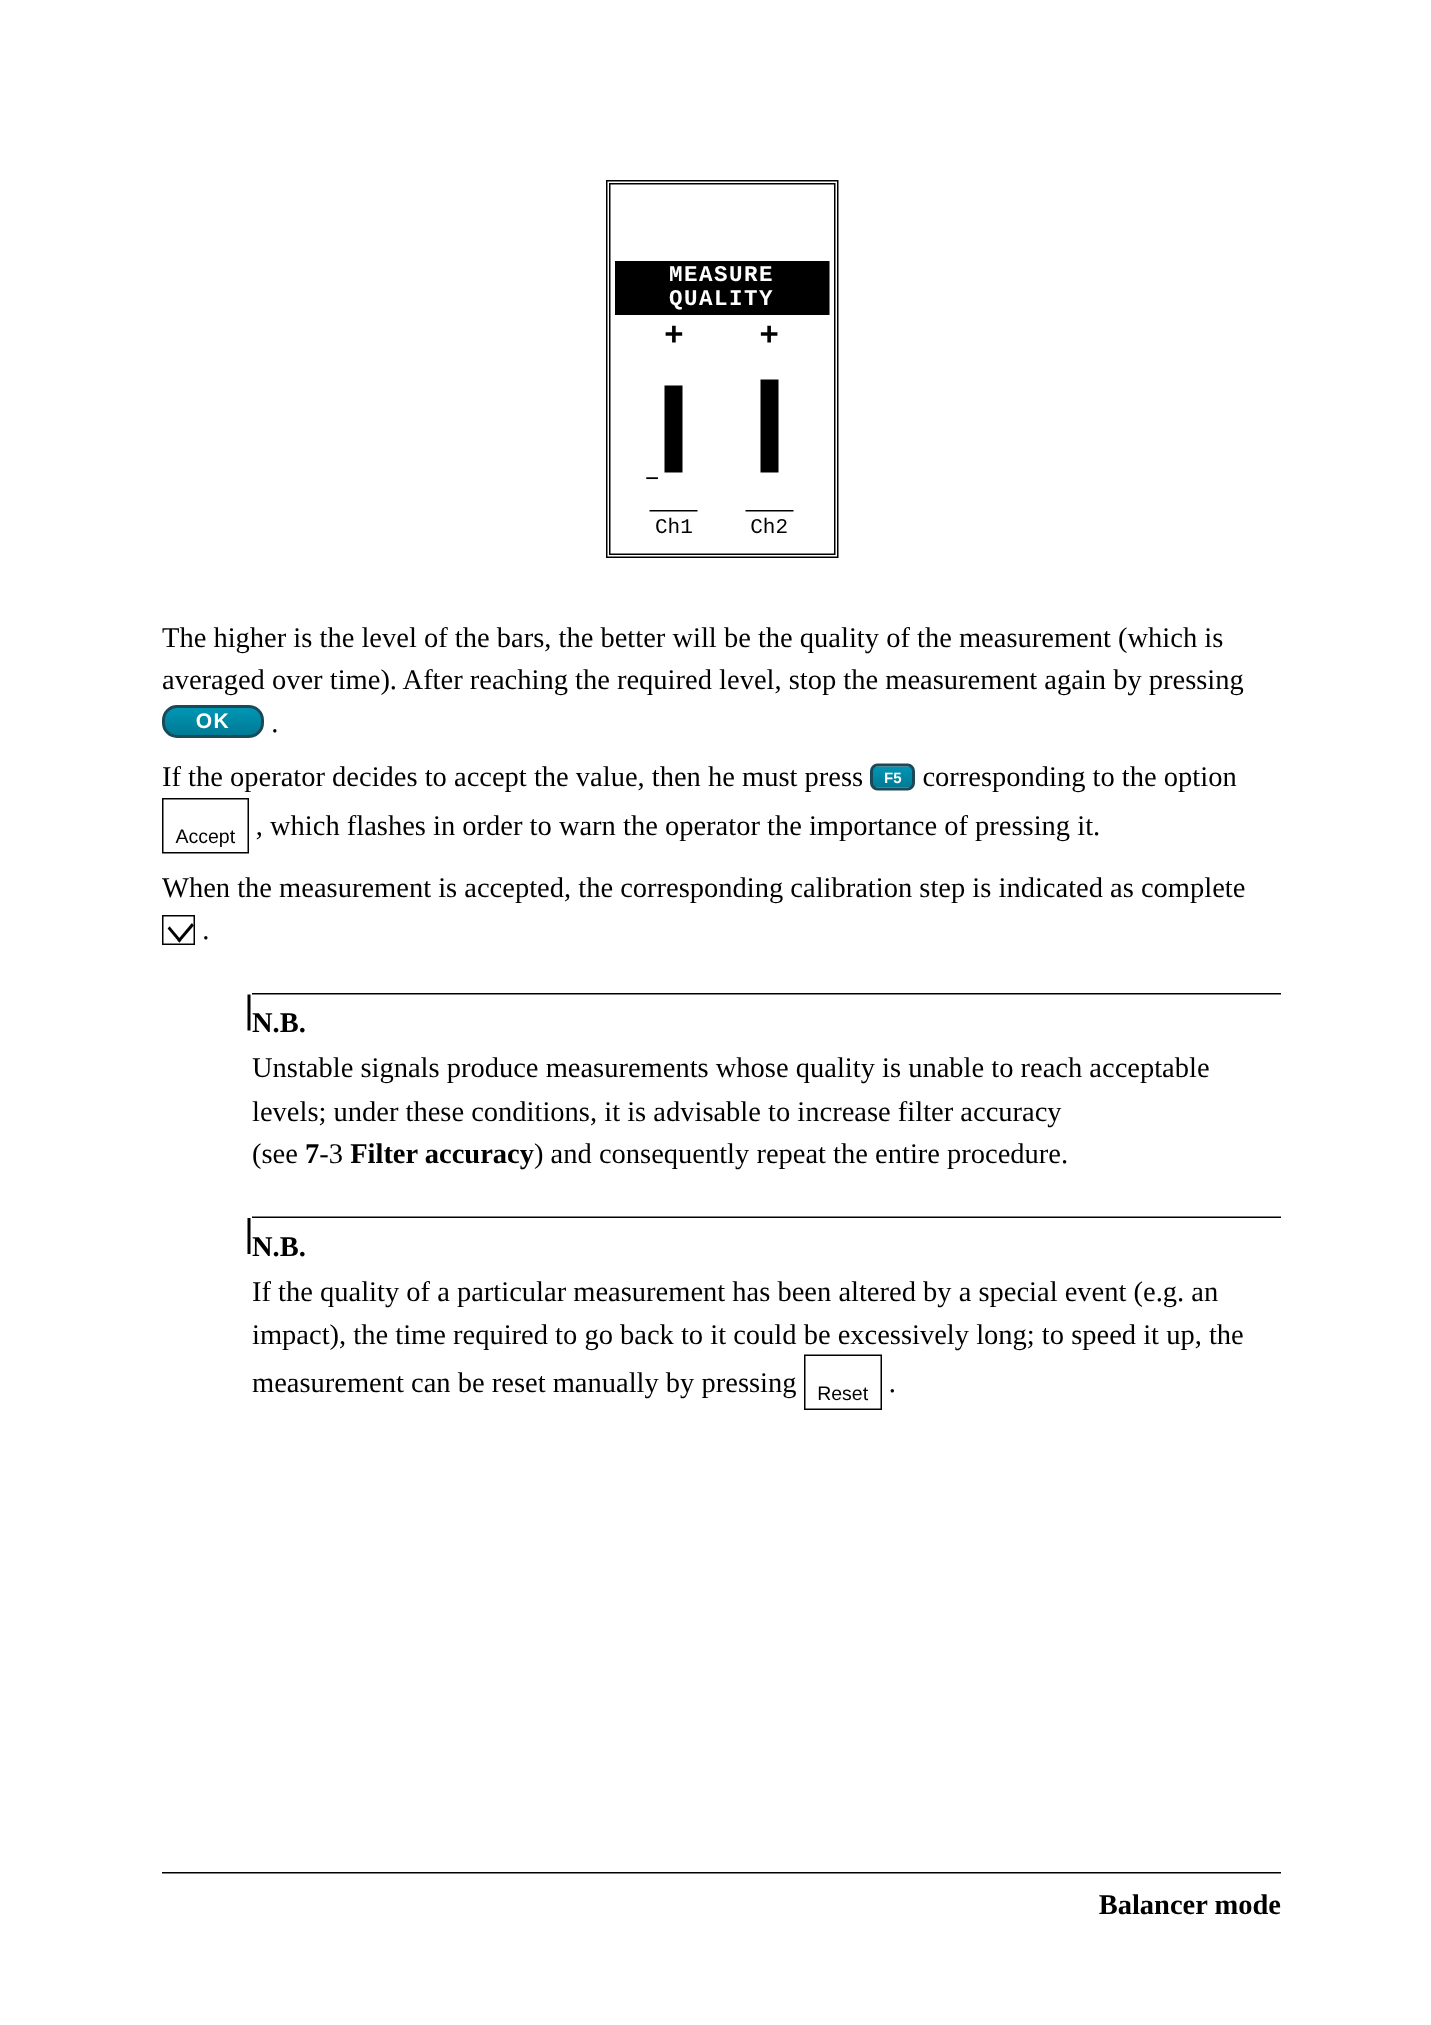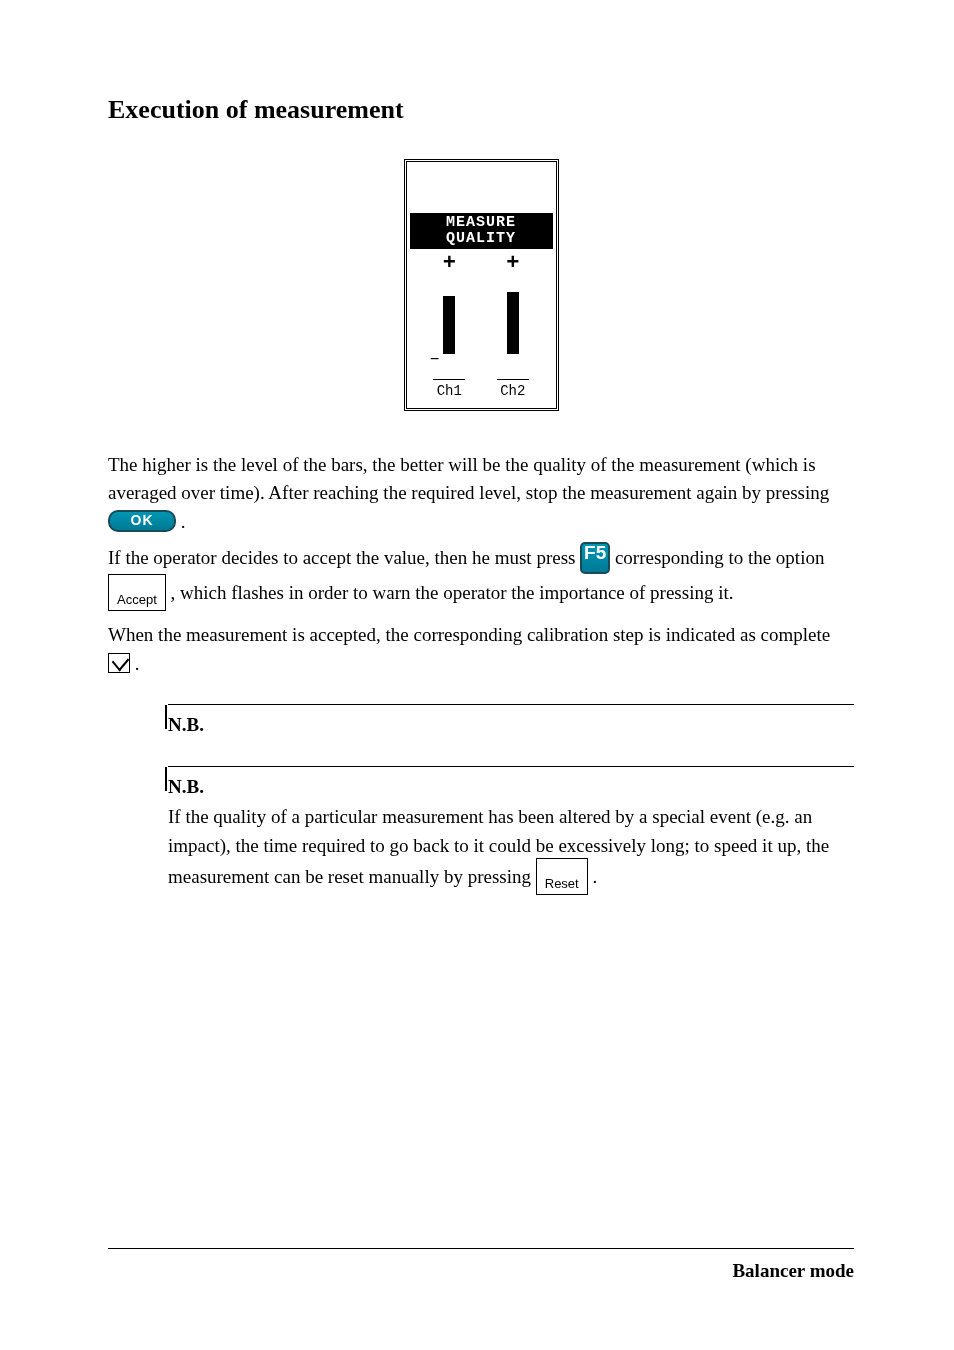--- a/index.html
+++ b/index.html
@@ -40,28 +40,28 @@
     color: #fff;
     font-family: Arial, sans-serif;
     font-weight: bold;
     font-size: 14px;
     text-align: center;
     line-height: 17px;
     letter-spacing: 1px;
   }
   .f5-btn {
     width: 30px;
-    height: 32px;
+    height: 18px;
     background: linear-gradient(#0096b4, #007a94);
     border-radius: 5px;
     border: 2px solid #1a4a5a;
     color: #fff;
     font-family: Arial, sans-serif;
     font-weight: bold;
-    font-size: 19px;
+    font-size: 10px;
     text-align: center;
     line-height: 17px;
   }
   .box-btn {
     border: 1px solid #000;
     padding: 17px 8px 2px 8px;
     font-family: Arial, sans-serif;
     font-size: 13px;
     line-height: 16px;
   }
@@ -181,21 +181,20 @@
     border-top: 1.5px solid #000;
     padding-top: 8px;
     text-align: right;
     font-weight: bold;
   }
 </style>
 </head>
 <body>
 
 <div class="page">
-  <h2>Execution of measurement</h2>
 
 
   <div class="popup-panel">
     <div class="popup-header">
       <div>MEASURE</div>
       <div>QUALITY</div>
     </div>
     <div class="popup-body">
       <div class="channel">
         <div class="plus">+</div>
@@ -231,20 +230,24 @@
   </div>
 
   <div class="para">
     <span>When the measurement is accepted, the corresponding calibration step is indicated as complete  </span>
     <span class="check-icon"></span>
     <span> .</span>
   </div>
 
   <div class="nb-block">
     <div class="nb-title">N.B.</div>
+    <div>Unstable signals produce measurements whose quality is unable to reach acceptable levels; under these conditions, it is advisable to increase filter accuracy</div>
+    <div>
+      <span>(see </span><span class="bold">7</span><span>-3 </span><span class="bold">Filter accuracy</span><span>) and consequently repeat the entire procedure.</span>
+    </div>
   </div>
 
   <div class="nb-block">
     <div class="nb-title">N.B.</div>
     <div>
       <span>If the quality of a particular measurement has been altered by a special event  (e.g. an impact), the time required to go back to it could be excessively long; to speed it up, the measurement can be reset manually by pressing </span>
       <span class="inline-btn box-btn">Reset</span>
       <span> .</span>
     </div>
   </div>

